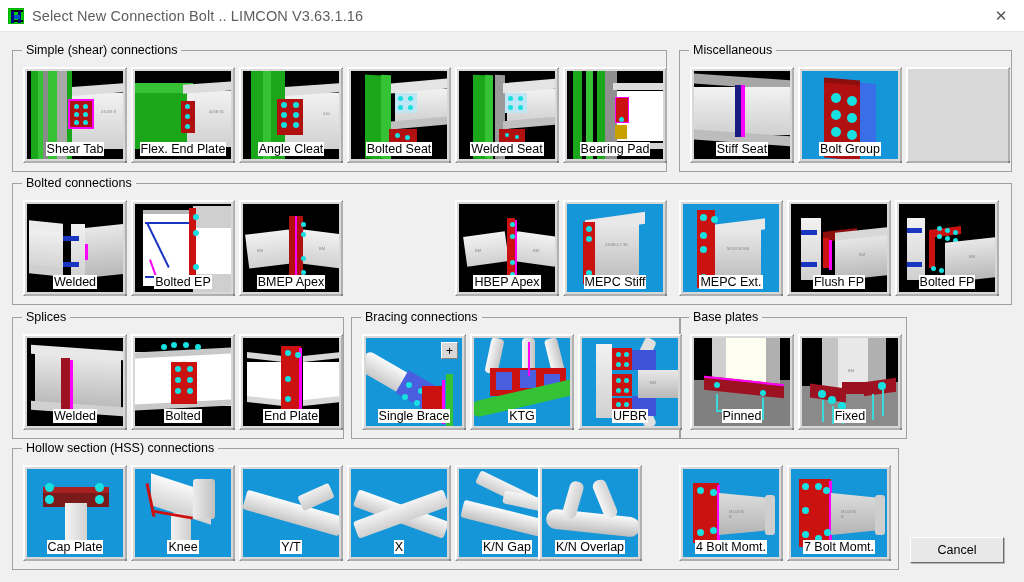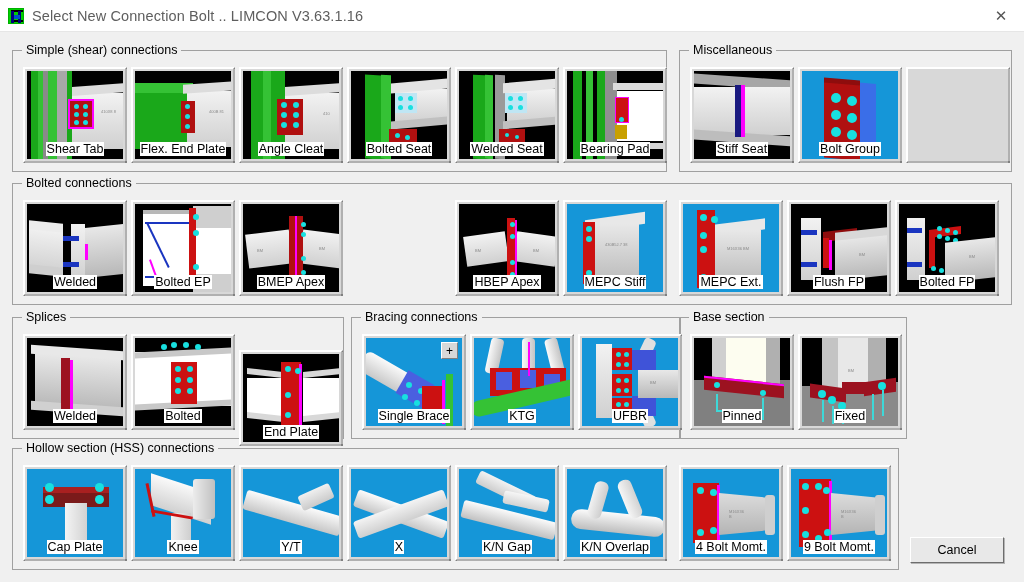--- a/index.html
+++ b/index.html
@@ -161,21 +161,21 @@
 
   <div class="group" style="left:12px;top:285px;width:332px;height:122px;">
     <div class="glabel">Splices</div>
   </div>
 
   <div class="group" style="left:351px;top:285px;width:330px;height:122px;">
     <div class="glabel">Bracing connections</div>
   </div>
 
   <div class="group" style="left:679px;top:285px;width:228px;height:122px;">
-    <div class="glabel">Base section</div>
+    <div class="glabel">Base plates</div>
   </div>
 
   <div class="group" style="left:12px;top:416px;width:887px;height:122px;">
     <div class="glabel">Hollow section (HSS) connections</div>
   </div>
 
   <div class="tile" style="left:131px;top:35px;">
     <div class="shadow"></div>
       <div class="shadow2"></div>
     <div class="thumb bg-black">
@@ -513,21 +513,21 @@
       <div class="bolt p" style="left:40px;top:50px;width:6px;height:6px;"></div>
       <div class="bolt p" style="left:52px;top:50px;width:6px;height:6px;"></div>
       <div class="bolt p" style="left:26px;top:6px;width:6px;height:6px;"></div>
       <div class="bolt p" style="left:36px;top:4px;width:6px;height:6px;"></div>
       <div class="bolt p" style="left:48px;top:4px;width:6px;height:6px;"></div>
       <div class="bolt p" style="left:60px;top:6px;width:6px;height:6px;"></div>
       <div class="lbl"><span>Bolted</span></div>
     </div>
   </div>
 
-  <div class="tile" style="left:239px;top:302px;margin-top:16px;">
+  <div class="tile" style="left:239px;top:302px;">
     <div class="shadow"></div>
       <div class="shadow2"></div>
     <div class="thumb bg-black">
       <div class="p" style="left:4px;top:16px;width:36px;height:6px;background:#d8d8d8;transform:skewY(6deg);"></div>
       <div class="p bg-white" style="left:4px;top:24px;width:36px;height:38px;"></div>
       <div class="p" style="left:4px;top:60px;width:36px;height:6px;background:#d8d8d8;transform:skewY(6deg);"></div>
       <div class="p red2" style="left:38px;top:8px;width:20px;height:76px;"></div>
       <div class="p mag" style="left:56px;top:10px;width:3px;height:72px;"></div>
       <div class="p bg-white" style="left:60px;top:24px;width:40px;height:38px;"></div>
       <div class="p" style="left:60px;top:16px;width:40px;height:6px;background:#d8d8d8;transform:skewY(-6deg);"></div>
@@ -705,21 +705,21 @@
     <div class="shadow"></div>
       <div class="shadow2"></div>
     <div class="thumb bg-cyan">
       <div class="p" style="left:2px;top:42px;width:96px;height:18px;background:linear-gradient(180deg,#fbfbfb,#c0c0c0);transform:rotate(14deg);border-radius:3px;"></div>
       <div class="p" style="left:16px;top:14px;width:62px;height:14px;background:linear-gradient(180deg,#f2f2f2,#cdcdcd);transform:rotate(26deg);border-radius:3px;"></div>
       <div class="p" style="left:44px;top:26px;width:46px;height:13px;background:linear-gradient(180deg,#f6f6f6,#d2d2d2);transform:rotate(12deg);border-radius:3px;"></div>
       <div class="lbl"><span>K/N Gap</span></div>
     </div>
   </div>
 
-  <div class="tile" style="left:563px;top:433px;">
+  <div class="tile" style="left:538px;top:433px;">
     <div class="shadow"></div>
       <div class="shadow2"></div>
     <div class="thumb bg-cyan">
       <div class="p" style="left:4px;top:44px;width:94px;height:20px;background:linear-gradient(180deg,#fbfbfb,#bdbdbd);transform:rotate(6deg);border-radius:10px;"></div>
       <div class="p" style="left:24px;top:12px;width:14px;height:38px;background:linear-gradient(90deg,#f2f2f2,#cdcdcd);transform:rotate(16deg);border-radius:6px;"></div>
       <div class="p" style="left:56px;top:10px;width:14px;height:40px;background:linear-gradient(90deg,#f6f6f6,#d2d2d2);transform:rotate(-22deg);border-radius:6px;"></div>
       <div class="lbl"><span>K/N Overlap</span></div>
     </div>
   </div>
 
@@ -749,19 +749,19 @@
       <div class="bolt p" style="left:11px;top:14px;width:7px;height:7px;"></div>
       <div class="bolt p" style="left:24px;top:14px;width:7px;height:7px;"></div>
       <div class="bolt p" style="left:32px;top:18px;width:7px;height:7px;"></div>
       <div class="bolt p" style="left:11px;top:38px;width:7px;height:7px;"></div>
       <div class="bolt p" style="left:11px;top:62px;width:7px;height:7px;"></div>
       <div class="bolt p" style="left:24px;top:66px;width:7px;height:7px;"></div>
       <div class="bolt p" style="left:33px;top:60px;width:7px;height:7px;"></div>
       <div class="p" style="left:40px;top:24px;width:50px;height:42px;background:linear-gradient(180deg,#dcdcdc,#b4b4b4);clip-path:polygon(0 0,100% 12%,100% 88%,0 100%);"></div>
       <div class="p" style="left:84px;top:26px;width:10px;height:40px;background:#cfcfcf;border-radius:3px;"></div>
       <div class="txtmicro" style="left:50px;top:40px;">M16X36<br>B</div>
-      <div class="lbl"><span>9 Bolt Momt.</span></div>
+      <div class="lbl"><span>7 Bolt Momt.</span></div>
     </div>
   </div>
 
   <div id="cancel-btn" style="left:910px;top:505px;">Cancel</div>
 
 </div>
 
 </body></html>

